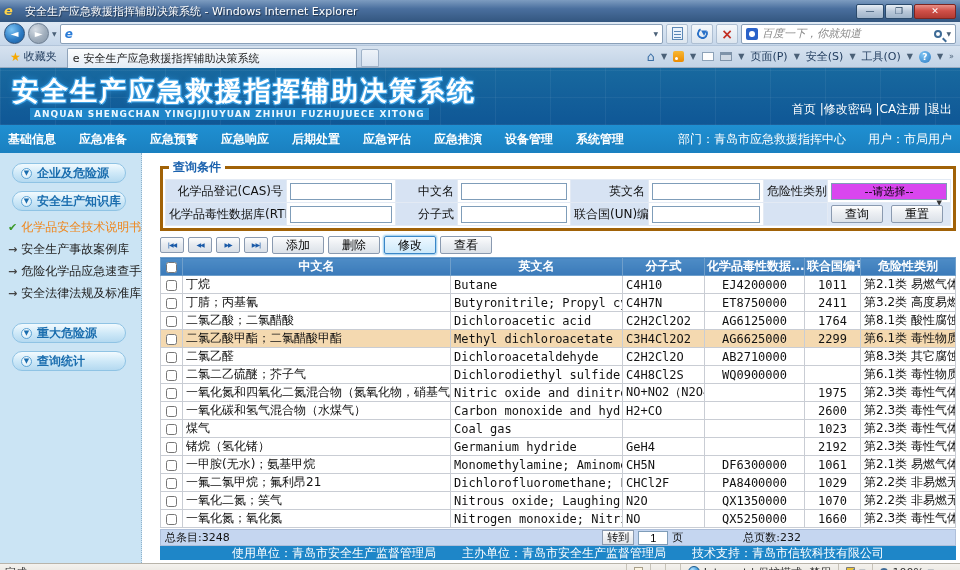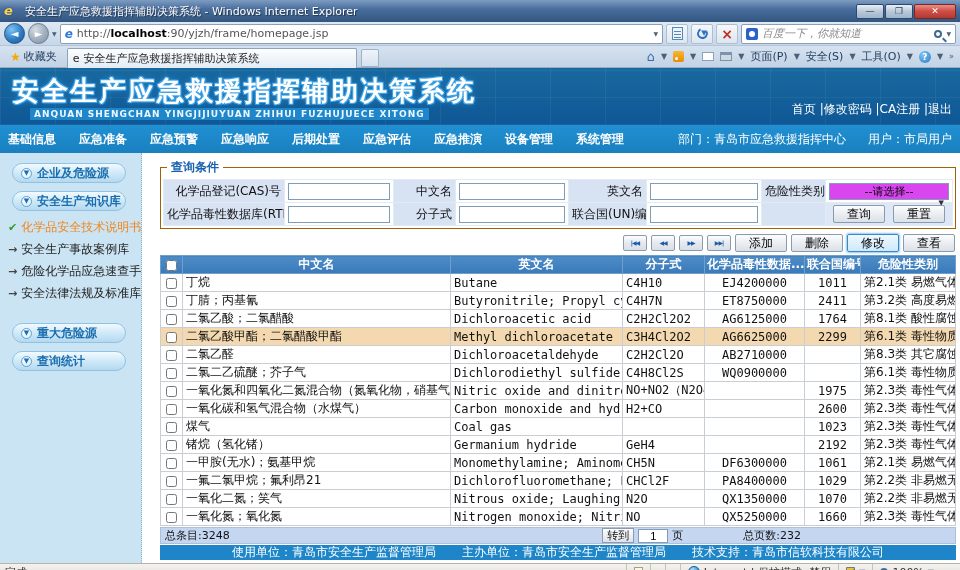--- a/index.html
+++ b/index.html
@@ -68,33 +68,33 @@
   .sgroup { width:114px; height:20px; margin:0 0 8px 12px; border:1px solid #8fc3e4; border-radius:10px; background:linear-gradient(#f2fafe,#cfe9f8 50%,#b4d9f0); display:flex; align-items:center; gap:5px; padding:0 8px; color:#1a6dae; font-weight:bold; font-size:12px; white-space:nowrap; }
   .sgroup .cir { width:11px; height:11px; border-radius:50%; border:1px solid #5ea3d4; background:radial-gradient(circle at 35% 30%,#fff,#cfe9f8); color:#1a6dae; font-size:7px; line-height:9px; text-align:center; flex-shrink:0; }
   .sitem { display:flex; align-items:center; gap:4px; margin:0 0 5px 8px; font-size:12px; color:#222; white-space:nowrap; }
   .sitem .arr { color:#444; font-weight:bold; font-size:11px; }
   .sitem.active { color:#f08519; }
   .sitem.active .chk { color:#3a9a2a; font-size:11px; font-weight:bold; }
   .sgap { height:16px; }
 
   .main { flex:1; display:flex; flex-direction:column; padding:6px 4px 0 18px; background:#fff; min-width:0; }
 
-  fieldset.query { border:1px solid #a16207; padding:3px 2px 2px 2px; }
+  fieldset.query { border:3px solid #a16207; padding:3px 2px 2px 2px; }
   fieldset.query legend { color:#1b62ae; font-weight:bold; font-size:12px; padding:0 4px; margin-left:4px; }
   table.qform { border-collapse:collapse; width:100%; table-layout:fixed; }
   table.qform td { border:1px solid #e3eaf4; height:23px; padding:1px 3px; }
   td.qlabel { background:#d7e3f3; text-align:right; font-size:12px; color:#111; white-space:nowrap; overflow:hidden; }
   td.qinput input[type=text] { width:100%; height:17px; border:1px solid #7f9db9; font-size:11px; padding:0 2px; }
   .fakesel { height:17px; border:1px solid #7f9db9; background:#d946ef; display:flex; align-items:center; font-size:11px; padding:0 2px; color:#000;flex-direction:column; }
   .fakesel .sarr { margin-left:auto; font-size:7px; color:#333; padding:0 2px; }
   td.qbtns { background:#dde7f5; }
   .btn { height:18px; min-width:52px; background:linear-gradient(#fdfdfd,#eceff3 45%,#dbe1e8); border:1px solid #8a9ab0; border-radius:2px; font-size:12px; color:#000; text-align:center; line-height:16px; display:inline-block; padding:0 6px; }
   .btnrow { display:flex; gap:8px; justify-content:flex-end; padding-right:4px; }
 
-  .toolbar { display:flex; align-items:center; justify-content:flex-end; gap:4px; margin:5px 1px 3px 0; }
+  .toolbar { display:flex; align-items:center; justify-content:flex-start; gap:4px; margin:5px 1px 3px 0; }
   .pgbtn { width:24px; height:16px; background:linear-gradient(#fdfdfd,#e7ebf0 45%,#d9dfe7); border:1px solid #8a9ab0; border-radius:2px; font-size:6px; letter-spacing:-1px; color:#1a5aa8; font-weight:bold; text-align:center; line-height:14px; }
   .btn.focused { border-color:#3b87c8; background:linear-gradient(#eef8ff,#cde9fa); box-shadow:0 0 2px 1px #8ec7ec; }
 
   table.grid { border-collapse:collapse; width:100%; table-layout:fixed; }
   table.grid th { background:linear-gradient(#4e8cc6,#3a7ab9); color:#fff; font-size:12px; font-weight:bold; height:17px; border:1px solid #6f9fcb; padding:0 2px; white-space:nowrap; overflow:hidden; }
   table.grid td { border:1px solid #c9cdd4; font-size:12px; height:16px; padding:0 3px; white-space:nowrap; overflow:hidden; color:#111; }
   td.c-en, td.c-f { font-family:"DejaVu Sans Mono","Liberation Mono",monospace; font-size:10px; }
   td.c-rt, td.c-un { font-family:"DejaVu Sans Mono","Liberation Mono",monospace; font-size:10px; text-align:center; }
   td.c-hz { text-align:center; font-size:11px; }
   tr.sel td { background:#f4d9b0; }
@@ -132,21 +132,20 @@
     <span class="winbtn close">✕</span>
   </span>
 </div>
 
 <div class="addrbar">
   <span class="navcircle back">◄</span>
   <span class="navcircle fwd">►</span>
   <span class="tinychev">▼</span>
   <span class="addrfield">
     <span class="ie-e2">e</span>
-    <span class="url"><span>http://</span><b>localhost</b><span>:90/yjzh/frame/homepage.jsp</span></span>
     <span class="tinychev addr-dd">▼</span>
   </span>
   <span class="minibtn">
       <span class="compat-page"></span>
     </span>
   <span class="minibtn">
       <span class="refresh-ic"></span>
     </span>
   <span class="minibtn">
       <span class="stop-x">×</span>

